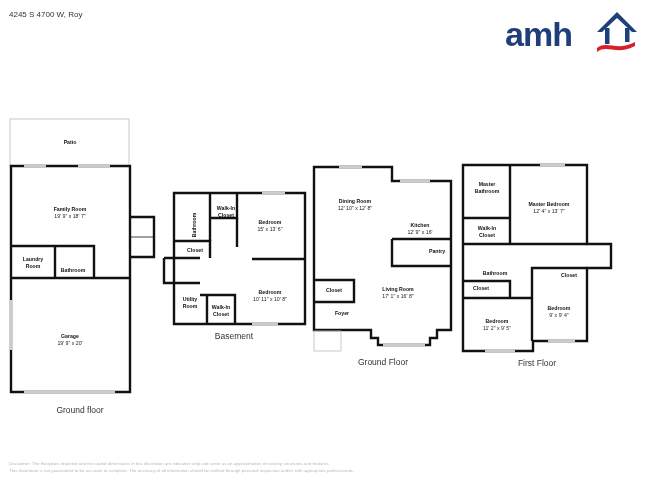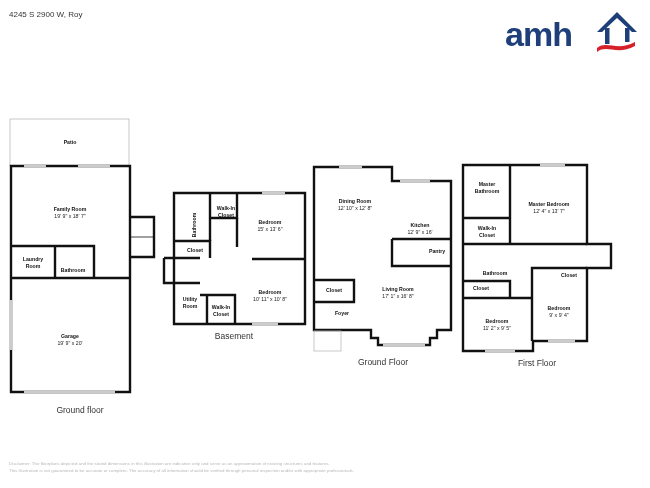--- a/index.html
+++ b/index.html
@@ -8,21 +8,21 @@
   .logo { position:absolute; left:505px; top:8px; width:135px; height:46px; }
   .plan { position:absolute; left:0; top:0; }
   .rl { font-family:"Liberation Sans", sans-serif; font-size:5.2px; fill:#111; font-weight:bold; text-anchor:middle; }
   .rd { font-family:"Liberation Sans", sans-serif; font-size:5.2px; fill:#222; text-anchor:middle; }
   .fl { font-family:"Liberation Sans", sans-serif; font-size:8.5px; fill:#333; text-anchor:middle; }
   .disc { position:absolute; left:9px; font-size:4.4px; color:#b8b8b8; white-space:nowrap; }
 </style>
 </head>
 <body>
 
-<div class="address">4245 S 2900 W, Roy</div>
+<div class="address">4245 S 4700 W, Roy</div>
 
 <svg class="logo" viewBox="0 0 135 46">
   <text x="0" y="38" style="font-family:'Liberation Sans',sans-serif;font-weight:bold;font-size:34px;fill:#1f3f7a;letter-spacing:-1px;">amh</text>
   <g>
     <path d="M92 24 L112 4 L132 24 L127 24 L112 10 L97 24 Z" fill="#1f3f7a"></path>
     <rect x="100" y="20" width="4.5" height="16" fill="#1f3f7a"></rect>
     <rect x="120" y="20" width="4.5" height="14" fill="#1f3f7a"></rect>
     <path d="M92 40 C102 32, 112 44, 130 34 L130 38 C112 48, 102 36, 92 44 Z" fill="#d6202a"></path>
   </g>
 </svg>

